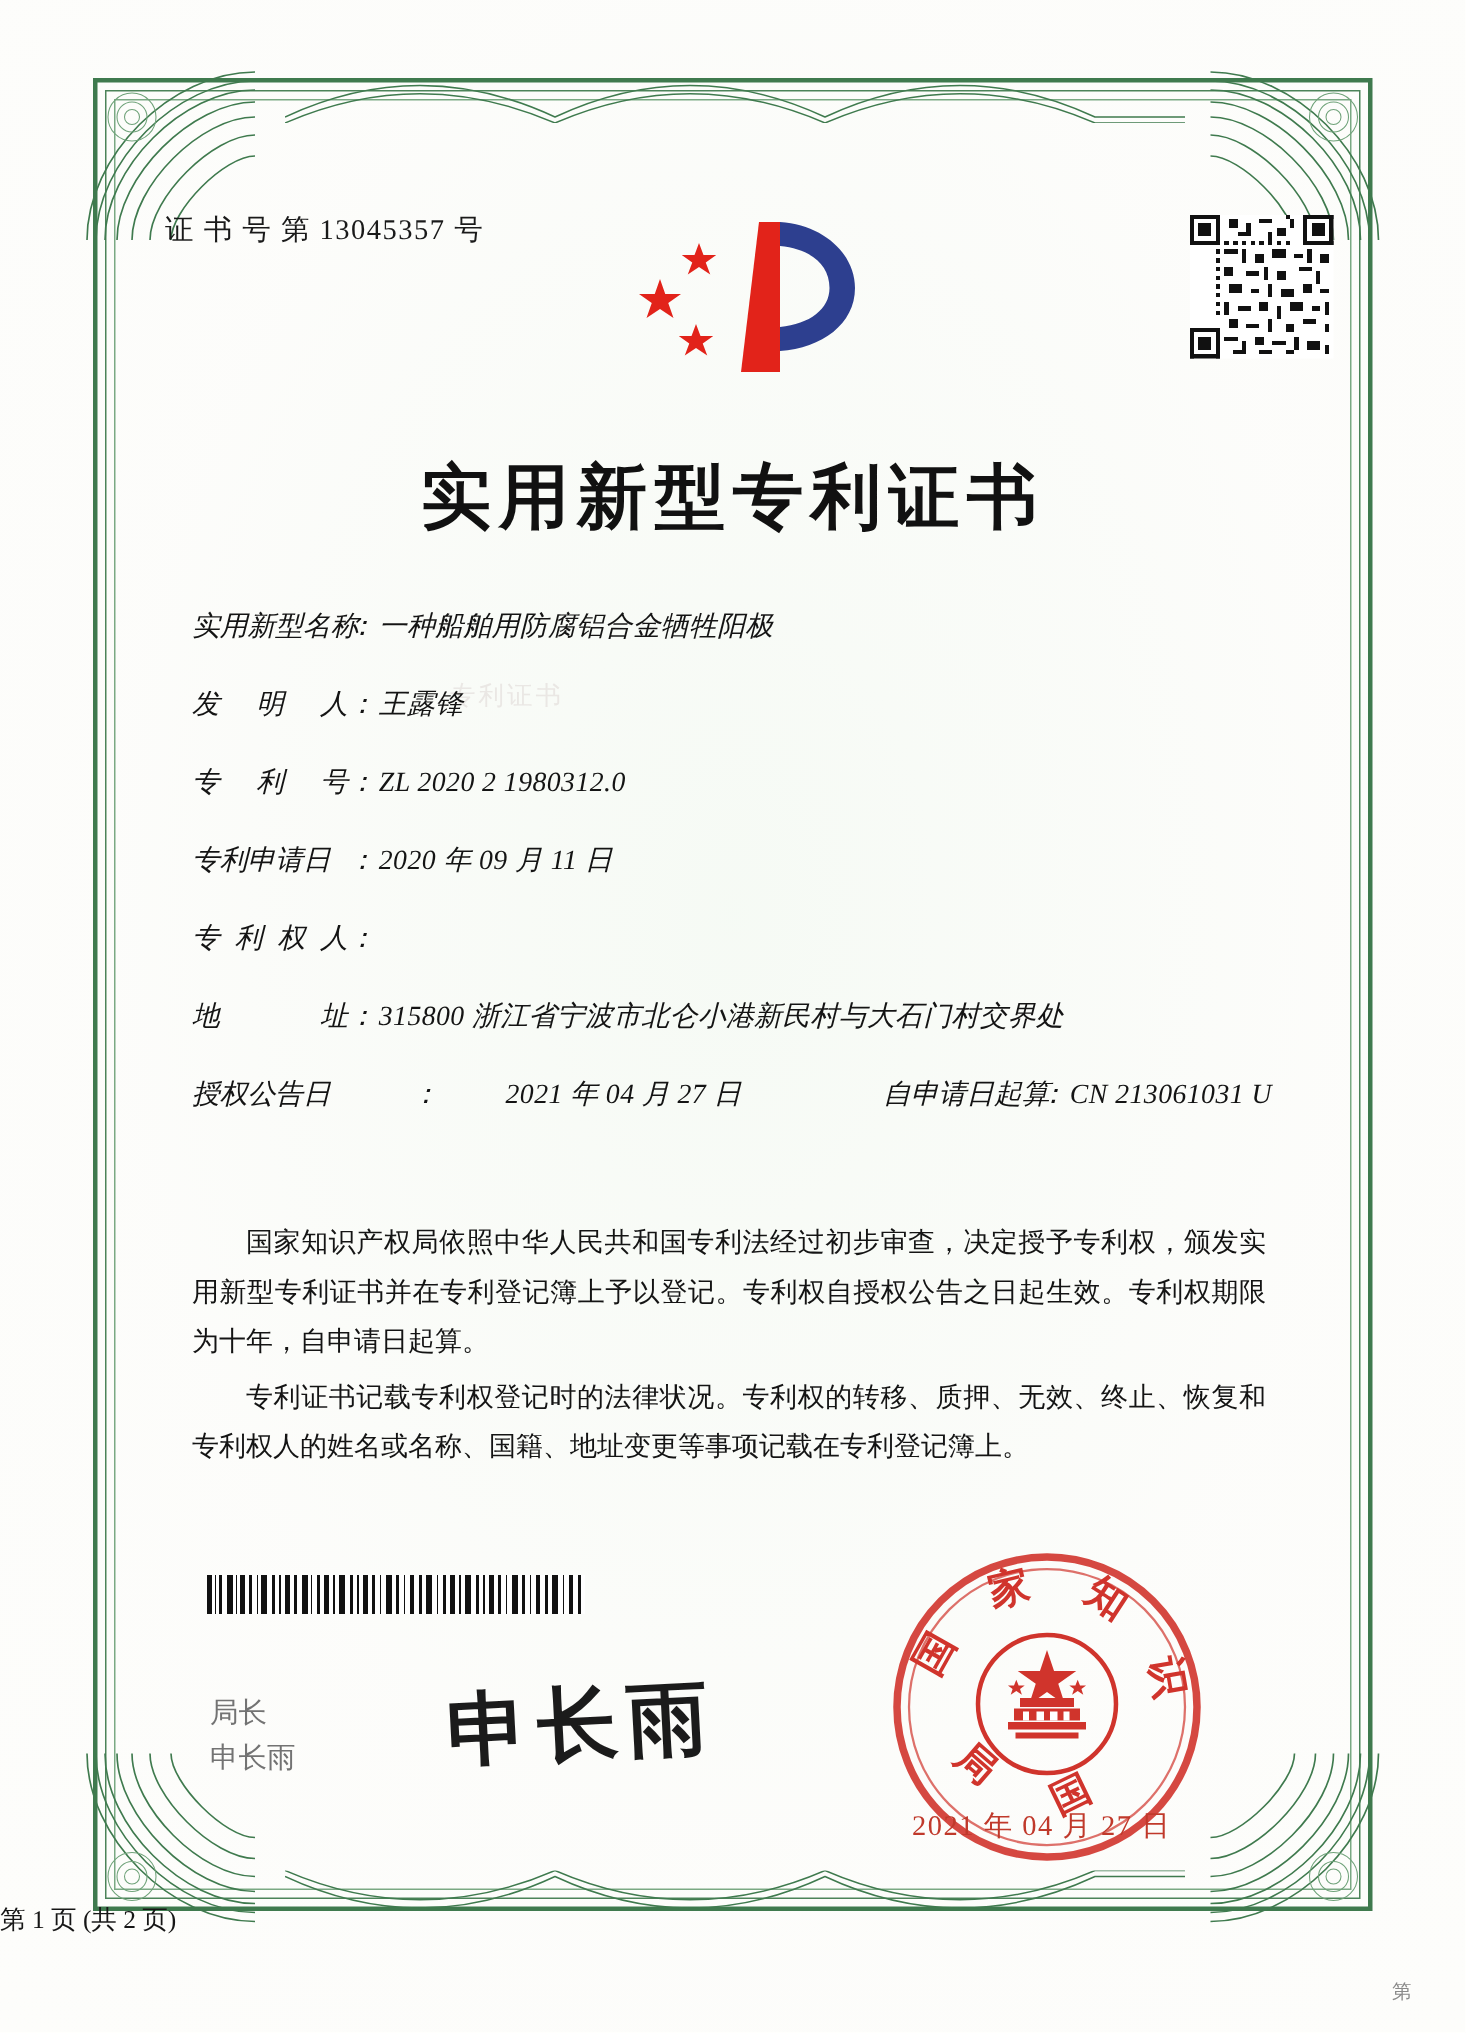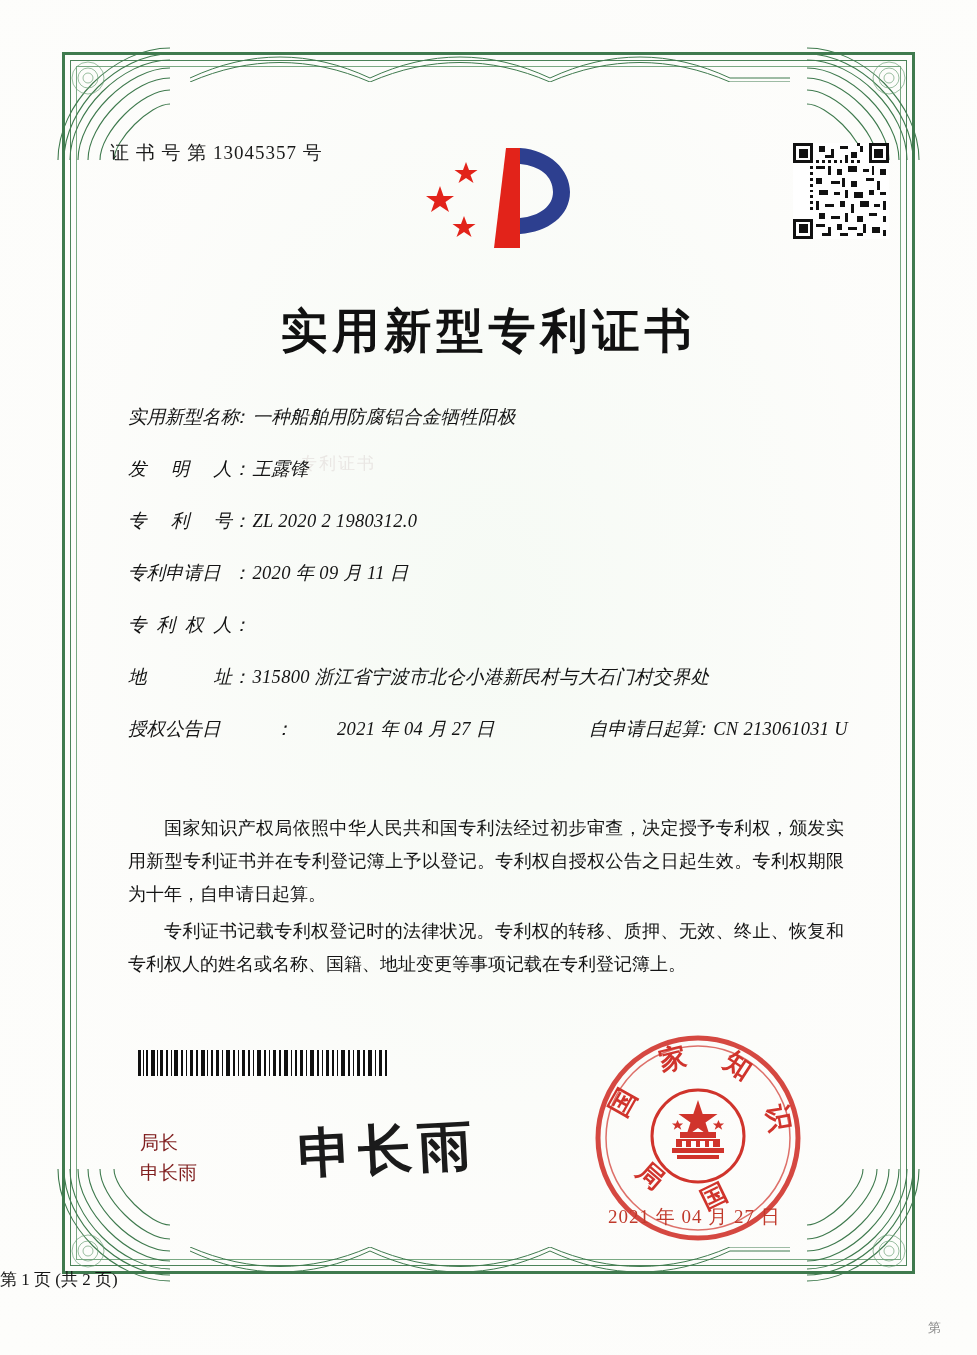--- a/index.html
+++ b/index.html
@@ -180,21 +180,21 @@
     height: 26px;
   }
 
   
   .sig-block {
     position: absolute;
     left: 140px;
     top: 1128px;
     font-size: 19px;
     line-height: 30px;
-    color: #7f1d1d;
+    color: #737373;
   }
   .sig-script {
     position: absolute;
     left: 298px;
     top: 1114px;
     font-size: 54px;
     font-family: "DejaVu Serif", serif;
     color: #1b1b1b;
     transform: rotate(-3deg);
     letter-spacing: 6px;

